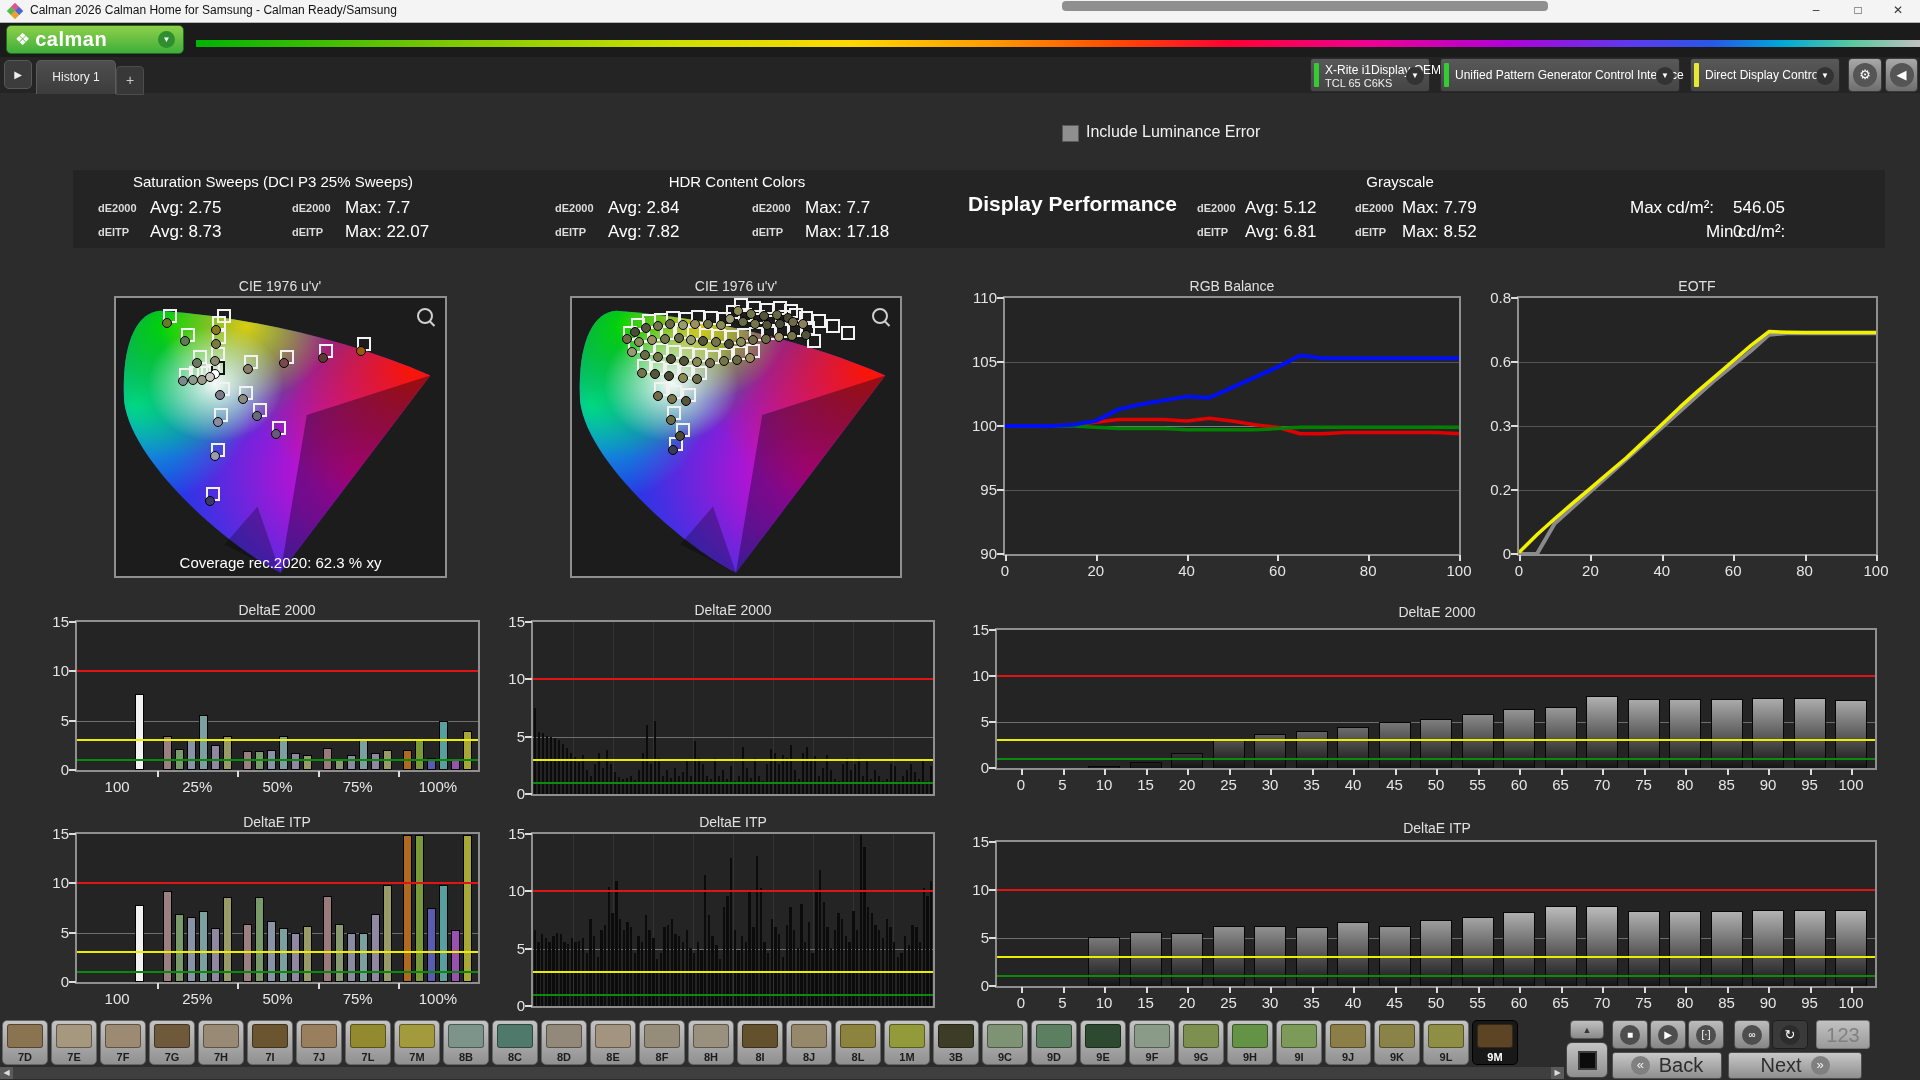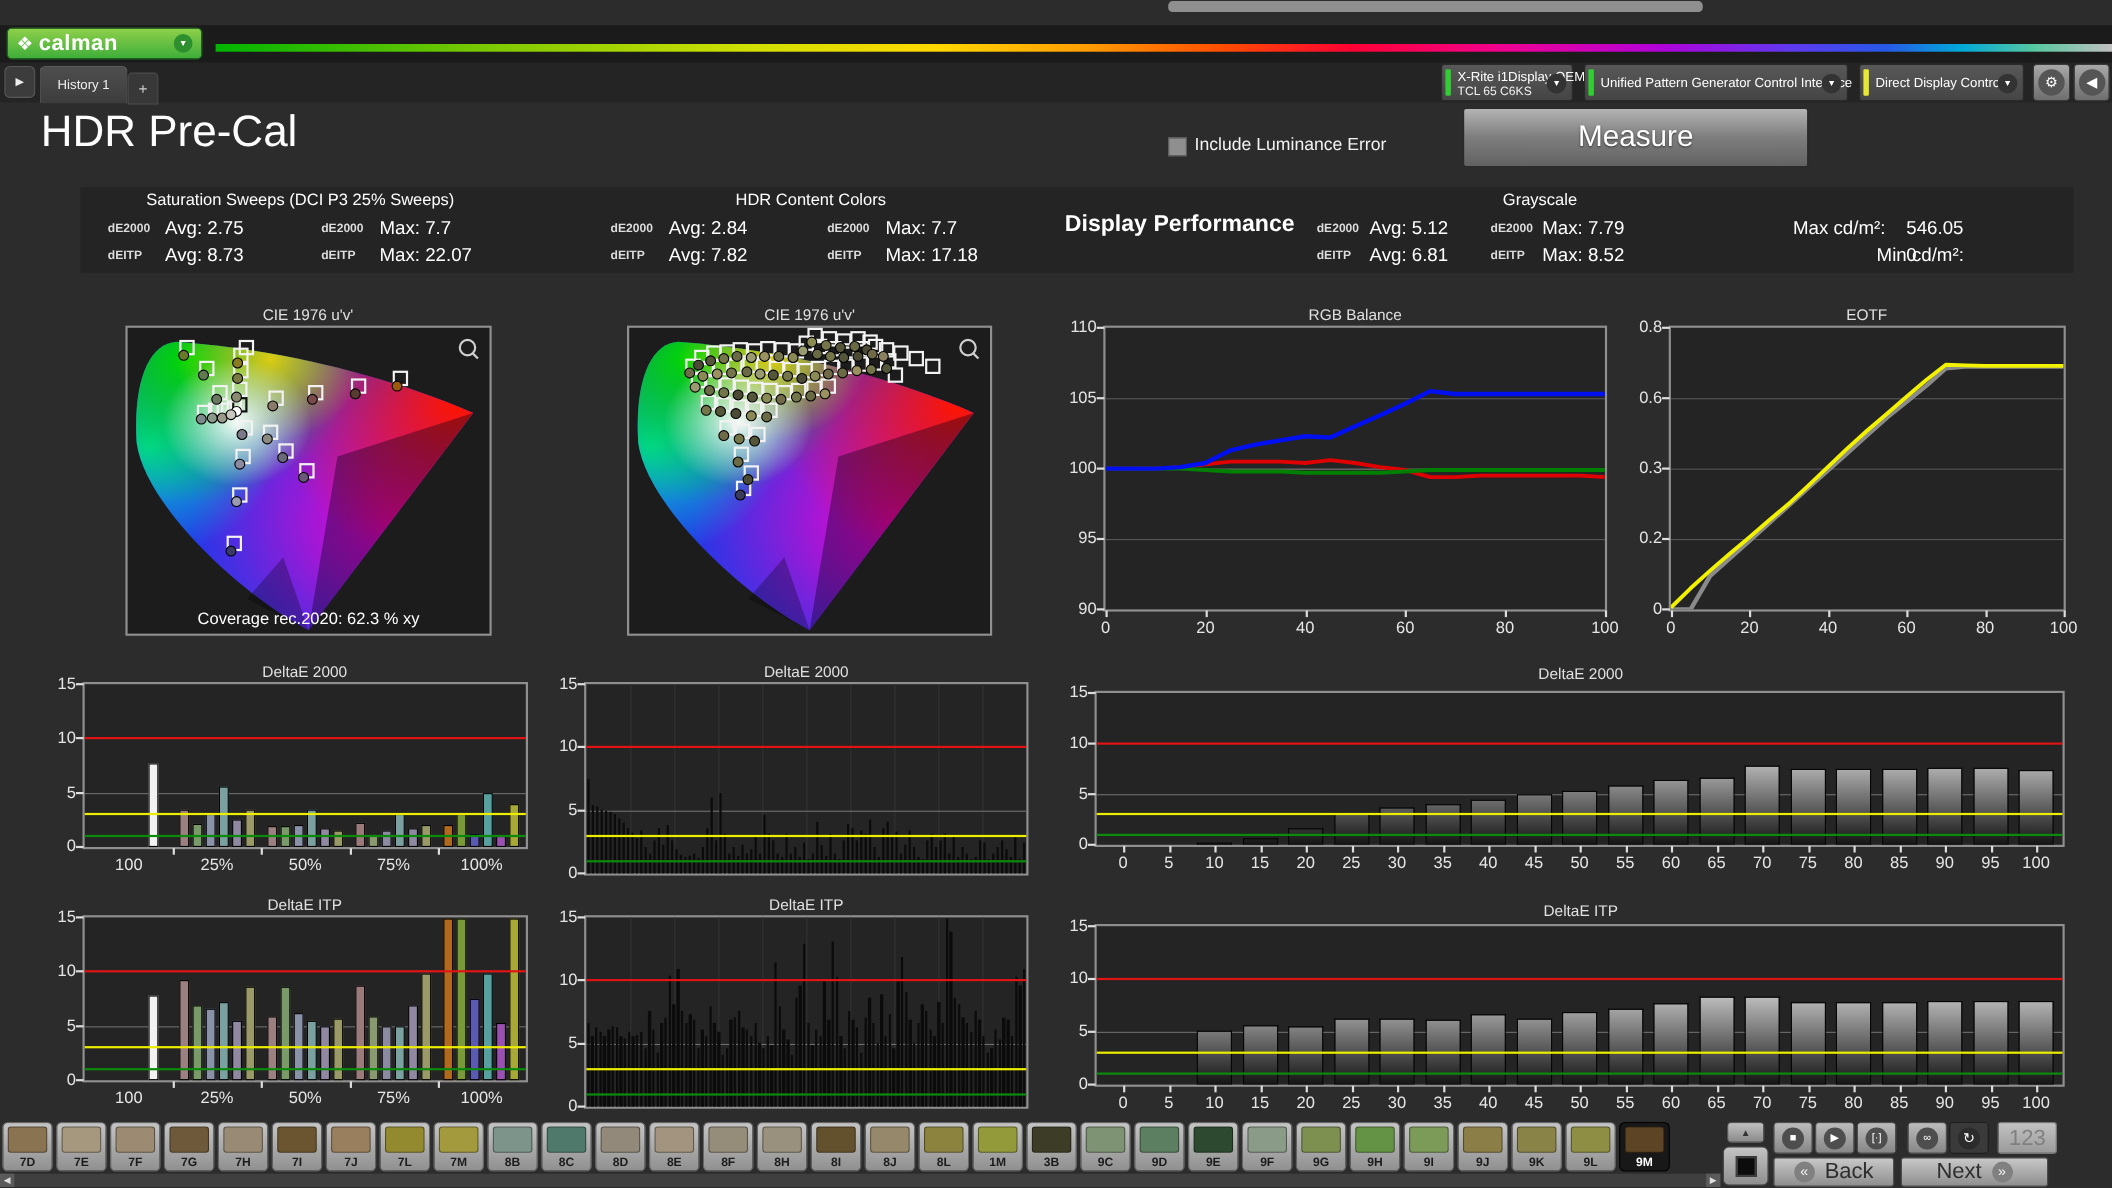--- a/index.html
+++ b/index.html
@@ -84,20 +84,32 @@
   .sbtn.dark .ic{background:#2c2c2c;font-size:13px;}
   .counter{width:54px;height:29px;margin-left:6px;background:linear-gradient(#c2c2c2,#9a9a9a);border:1px solid #777;border-radius:3px;color:#808080;font-size:20px;text-align:center;line-height:28px;box-sizing:border-box;}
   .navbtn{position:absolute;top:1052px;height:27px;background:linear-gradient(#c8c8c8,#8e8e8e);border:1px solid #4e4e4e;border-radius:3px;display:flex;align-items:center;justify-content:center;gap:9px;color:#2e2e2e;font-size:20px;box-sizing:border-box;}
   .navbtn .circ{width:19px;height:19px;border-radius:50%;background:#808080;color:#f2f2f2;font-size:13px;text-align:center;line-height:18px;}
 </style>
 </head>
 <body>
 
 <div id="app">
 
+  <div class="titlebar">
+    <div class="tb-logo">
+      <i style="left:4px;top:0;background:#e0529c"></i>
+        <i style="left:0;top:4px;background:#58b947"></i>
+      <i style="left:8px;top:4px;background:#4a66d0"></i>
+        <i style="left:4px;top:8px;background:#f0a030"></i>
+    </div>
+    <span class="tb-title">Calman 2026 Calman Home for Samsung  - Calman Ready/Samsung</span>
+    <div class="winbtn" style="right:84px">–</div>
+    <div class="winbtn" style="right:42px">□</div>
+    <div class="winbtn" style="right:2px">✕</div>
+  </div>
 
   <div class="toolbar">
     <div class="brandbtn">
       <span class="dia">❖</span>
       <span class="bt">calman</span>
       <span class="arr">▼</span>
     </div>
     <div class="rainbow"></div>
   </div>
 
@@ -122,24 +134,22 @@
       <span class="marr">▼</span>
     </div>
     <div class="iconbtn" style="left:1848px">
       <span class="ic">⚙</span>
     </div>
     <div class="iconbtn" style="left:1885px;width:33px">
       <span class="ic">◀</span>
     </div>
   </div>
 
-  <div class="pgtitle">HDR Pre-Cal</div>
   <div class="chk"></div>
   <div class="chklab">Include Luminance Error</div>
-  <div class="measure">Measure</div>
 
   <div class="band">
     <div class="b-title" style="left:20px;width:360px">Saturation Sweeps (DCI P3 25% Sweeps)</div>
     <span class="mlab" style="left:25px;top:32px">dE2000</span>
     <span class="mval" style="left:77px;top:28px">Avg: 2.75</span>
     <span class="mlab" style="left:219px;top:32px">dE2000</span>
     <span class="mval" style="left:272px;top:28px">Max: 7.7</span>
     <span class="mlab" style="left:25px;top:56px">dEITP</span>
     <span class="mval" style="left:77px;top:52px">Avg: 8.73</span>
     <span class="mlab" style="left:219px;top:56px">dEITP</span>

